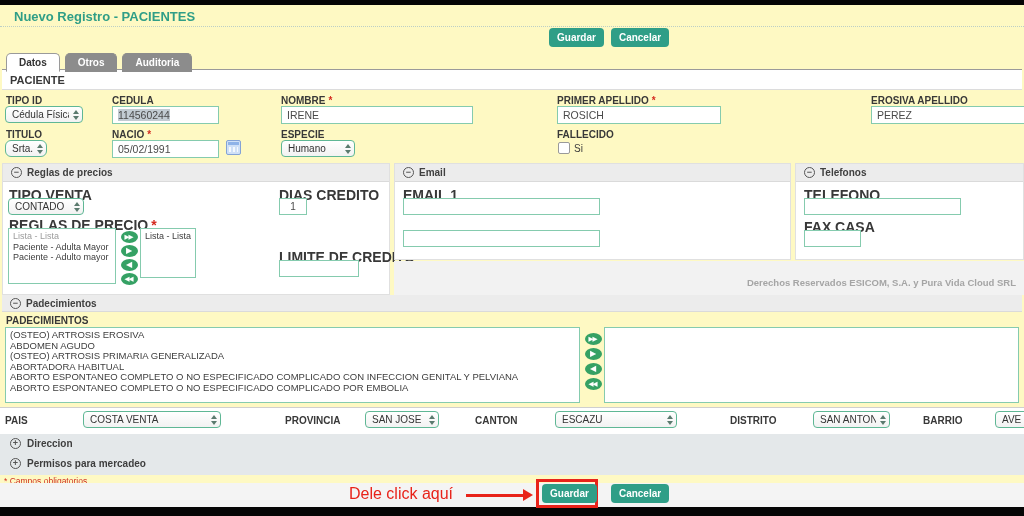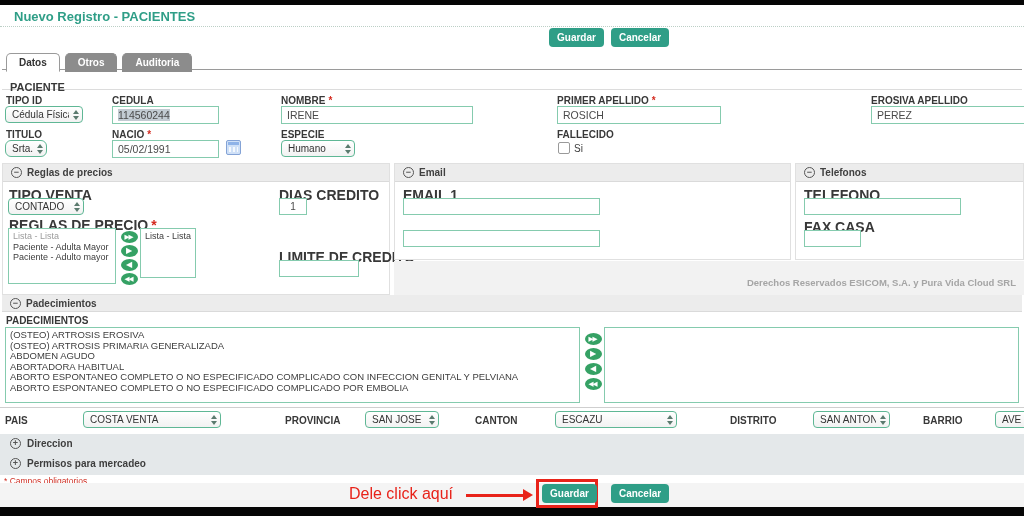--- a/index.html
+++ b/index.html
@@ -1,16 +1,16 @@
 <!DOCTYPE html>
 <html><head>
 <meta charset="utf-8">
 <style>
   html,body{margin:0;padding:0;background:#444;}
-  .screen{position:relative;width:1024px;height:516px;background:#ffffff;overflow:hidden;
+  .screen{position:relative;width:1024px;height:516px;background:#fef9c3;overflow:hidden;
           font-family:"Liberation Sans",sans-serif;}
   .bar-black{position:absolute;left:0;width:1024px;background:#050505;}
   .page-title{position:absolute;left:14px;top:9px;font-size:13px;font-weight:bold;color:#2f9e87;}
   .dotted{position:absolute;left:0;top:26px;width:1024px;border-top:1px dotted #bccfc6;}
   .btn{background:#2f9e87;color:#fff;font-weight:bold;font-size:10px;border:none;border-radius:4px;
        padding:4px 8px;font-family:inherit;cursor:pointer;}
   .top-actions{position:absolute;left:549px;top:28px;display:flex;gap:7px;}
   .tabs{position:absolute;left:6px;top:53px;display:flex;gap:5px;z-index:3;}
   .tab{padding:3px 12px;border-radius:5px 5px 0 0;font-size:10px;font-weight:bold;cursor:pointer;}
   .tab.active{background:#fff;border:1px solid #9a9a9a;border-bottom:1px solid #fff;color:#333;}
@@ -86,21 +86,21 @@
     <button class="btn">Cancelar</button>
   </div>
 
   <div class="tabs">
     <div class="tab active">Datos</div>
     <div class="tab inactive">Otros</div>
     <div class="tab inactive">Auditoria</div>
   </div>
   <div class="content-top"></div>
   <div class="sec-row"></div>
-  <div class="albl" style="left:10px;top:74px;font-size:11px;margin-top:7px;">PACIENTE</div>
+  <div class="albl" style="left:10px;top:74px;font-size:11px;">PACIENTE</div>
 
   <div class="albl" style="left:6px;top:95px;">
     <span>TIPO ID</span></div>
   <div class="sel" style="left:5px;top:106px;width:78px;">
     <span class="sel-txt">Cédula Física</span>
     <span class="arr">
         <i class="up"></i>
         <i class="dn"></i>
       </span>
   </div>
@@ -221,22 +221,22 @@
   </div>
 
   <div class="hdrbar" style="left:2px;top:295px;width:1020px;right:auto;box-sizing:border-box;">
     <span class="circ">−</span>
     <span>Padecimientos</span>
   </div>
   <div class="albl" style="left:6px;top:315px;">
     <span>PADECIMIENTOS</span></div>
   <div class="listbox" style="left:5px;top:327px;width:575px;height:76px;">
       <div class="opt">(OSTEO) ARTROSIS EROSIVA</div>
+      <div class="opt">ABDOMEN AGUDO</div>
       <div class="opt">(OSTEO) ARTROSIS PRIMARIA GENERALIZADA</div>
-      <div class="opt">ABDOMEN AGUDO</div>
       <div class="opt">ABORTADORA HABITUAL</div>
       <div class="opt">ABORTO ESPONTANEO COMPLETO O NO ESPECIFICADO COMPLICADO CON INFECCION GENITAL Y PELVIANA</div>
       <div class="opt">ABORTO ESPONTANEO COMPLETO O NO ESPECIFICADO COMPLICADO POR EMBOLIA</div>
     </div>
   <button class="xfer" style="left:585px;top:333px;">▶▶</button>
   <button class="xfer" style="left:585px;top:348px;font-size:8px;">▶</button>
   <button class="xfer" style="left:585px;top:363px;font-size:8px;">◀</button>
   <button class="xfer" style="left:585px;top:378px;">◀◀</button>
   <div class="listbox" style="left:604px;top:327px;width:415px;height:76px;"></div>
 

